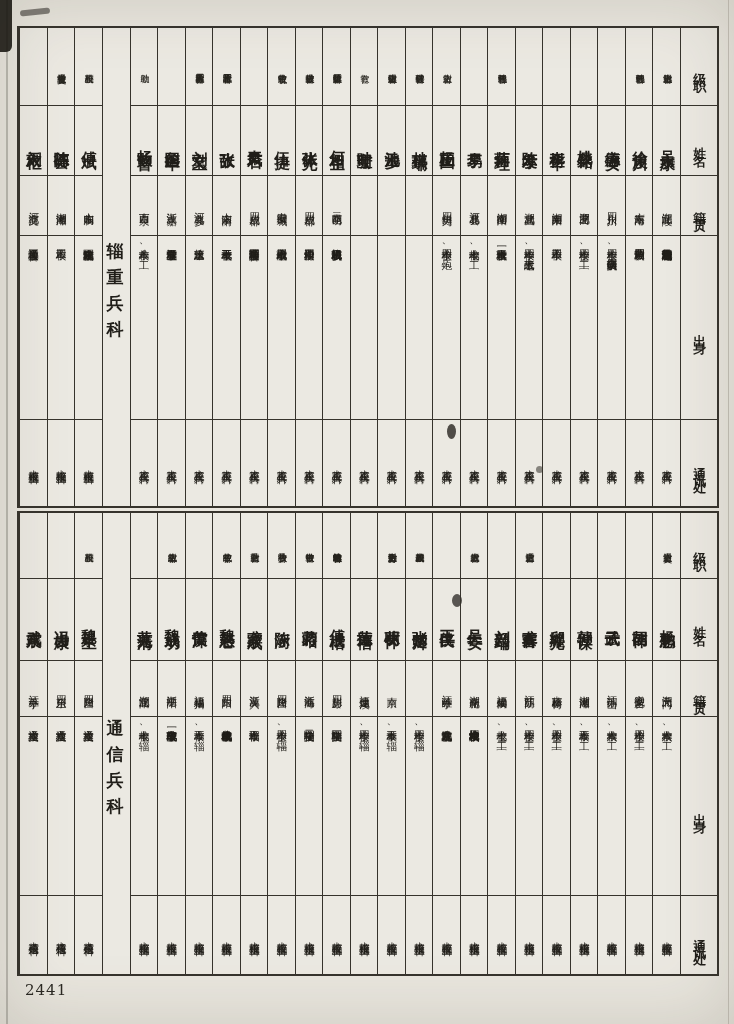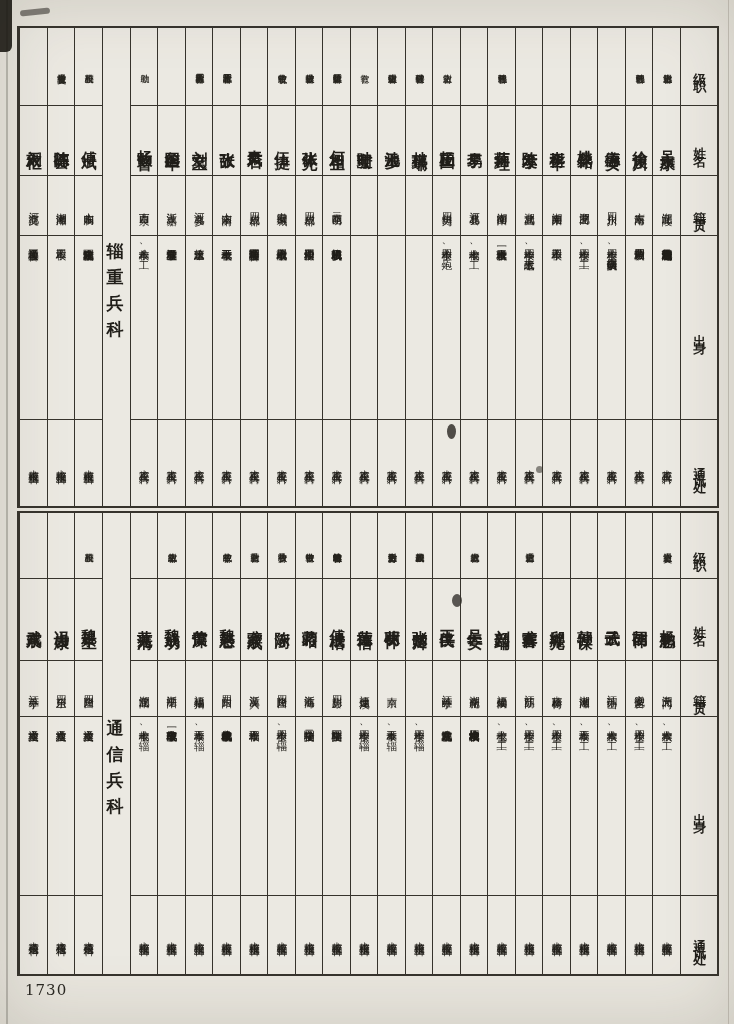--- a/index.html
+++ b/index.html
@@ -972,14 +972,14 @@
           <div class="cell edu">
             <span class="v">本校六交通</span>
           </div>
           <div class="cell addr">
             <span class="v">本校通信科</span>
           </div>
         </div>
       </div>
   </section>
 
-  <div class="page-number">1730</div>
+  <div class="page-number">2441</div>
 </div>
 
 </body></html>

